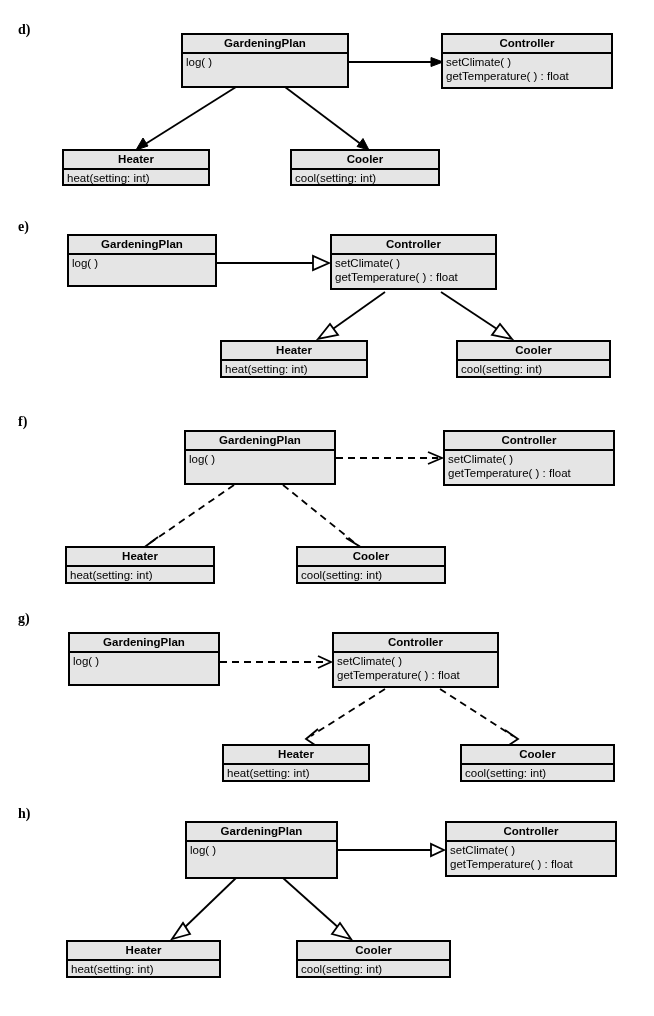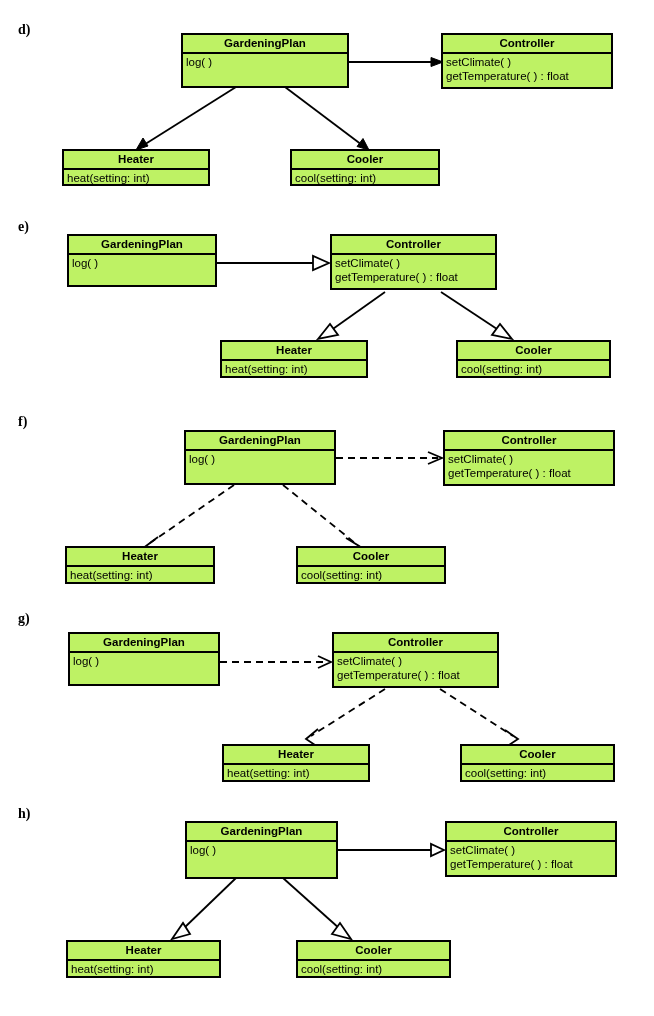--- a/index.html
+++ b/index.html
@@ -31,21 +31,21 @@
   }
   .svg-layer {
     position: absolute;
     left: 0;
     top: 0;
     pointer-events: none;
   }
   .uml-class {
     position: absolute;
     border: 2px solid #000;
-    background: #bef264;
+    background: #e5e5e5;
     box-sizing: border-box;
   }
   .uml-name {
     text-align: center;
     font-size: 11.5px;
     font-weight: bold;
     border-bottom: 2px solid #000;
     padding: 2px 2px 2px 2px;
     line-height: 13px;
     white-space: nowrap;

